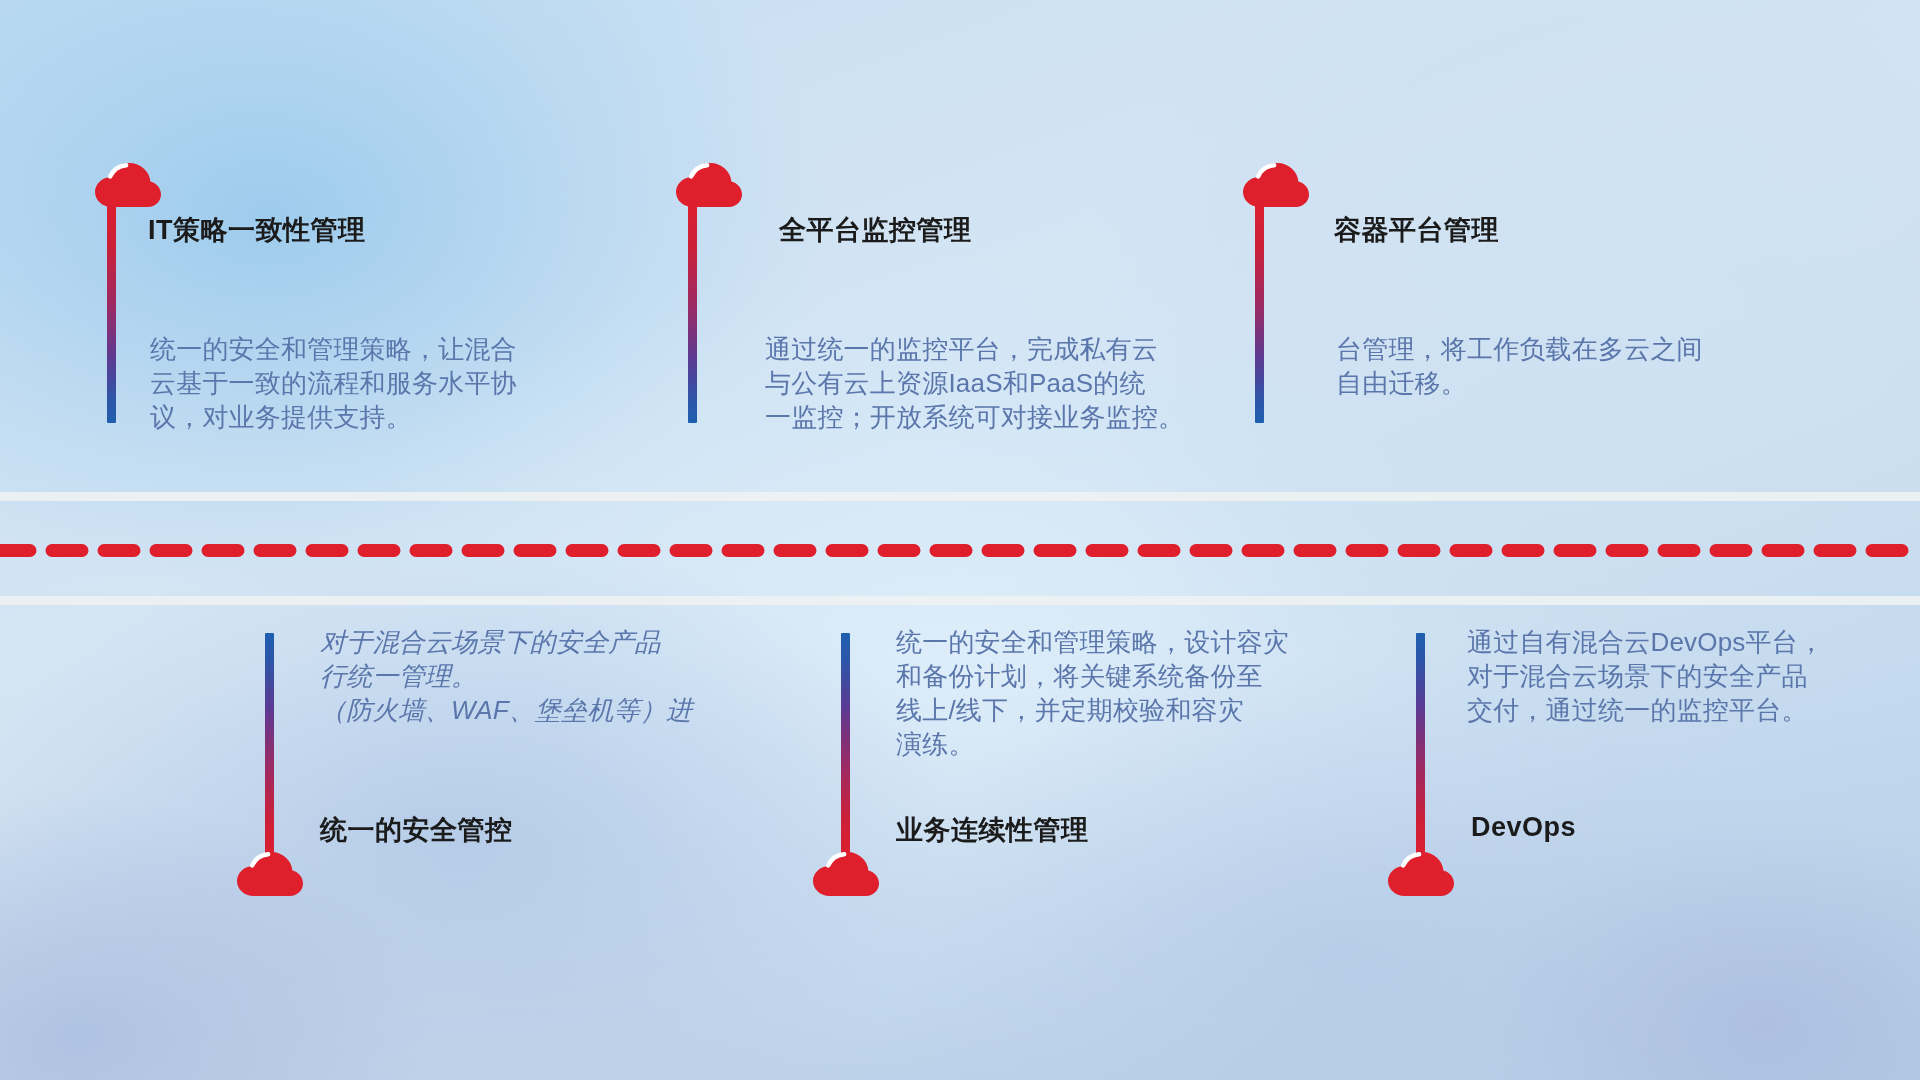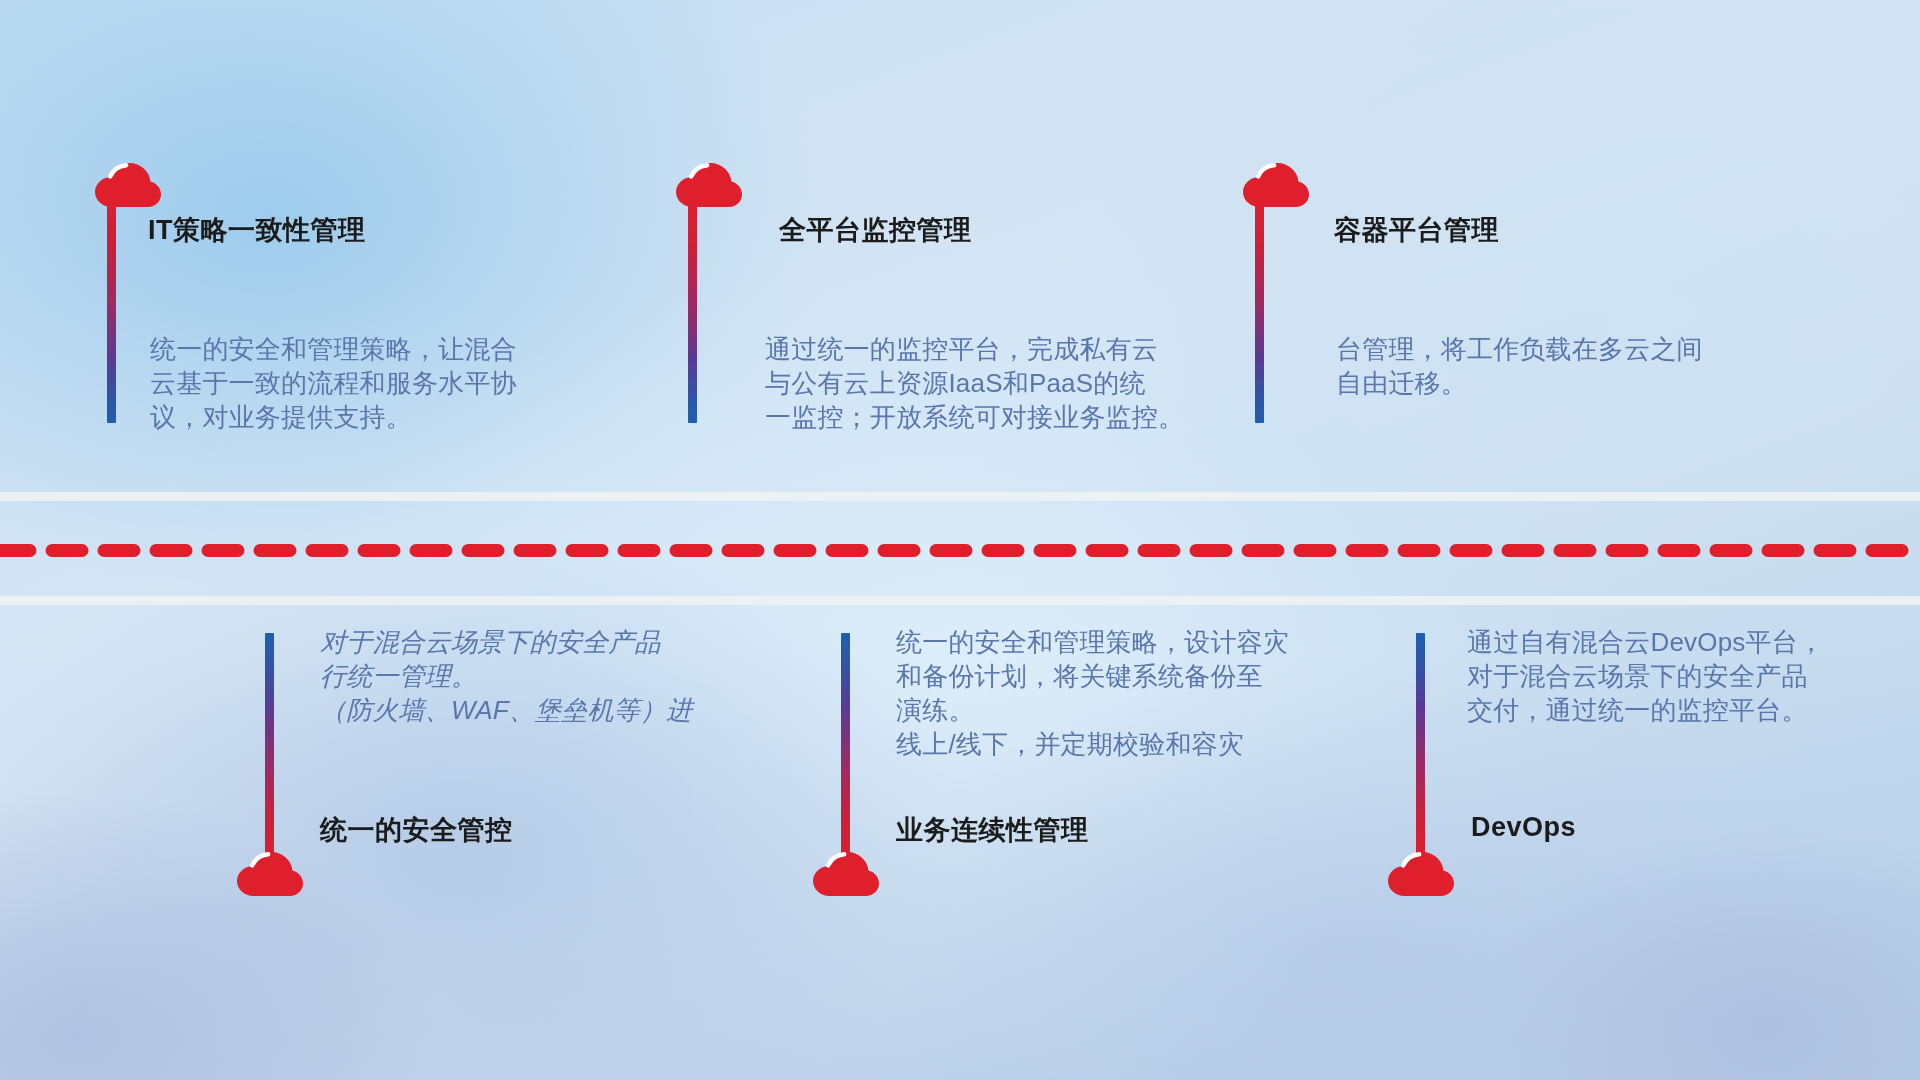--- a/index.html
+++ b/index.html
@@ -210,22 +210,22 @@
         <path d="M17.5 47C8.4 47 1 40.3 1 32c0-7.6 6.2-13.9 14.3-14.8C17.8 9.1 25.8 3 35.4 3c11.1 0 20.2 8.2 21 18.6C62.6 23.2 67 28.4 67 34.6 67 41.4 61.2 47 54 47Z" fill="#e01f2d"></path>
         <path d="M16.2 16.5c2.6-6.2 8.7-10.6 16-11.3" fill="none" stroke="#ffffff" stroke-width="4.4" stroke-linecap="round"></path>
       </svg>
     </div>
   </div>
 
   <div class="item row-bot" style="left:828px; top:625px; width:470px;">
     <div class="body" style="left:68px;">
       <span>统一的安全和管理策略，设计容灾</span>
       <span>和备份计划，将关键系统备份至</span>
+      <span>线上/线下，并定期校验和容灾</span>
       <span>演练。</span>
-      <span>线上/线下，并定期校验和容灾</span>
     </div>
     <div class="stem stem-bottom" style="left:13px;"></div>
     <div class="title" style="left:68px;">业务连续性管理</div>
     <div class="cloud" style="left:-16px;">
       <svg viewBox="0 0 68 48" xmlns="http://www.w3.org/2000/svg">
         <path d="M17.5 47C8.4 47 1 40.3 1 32c0-7.6 6.2-13.9 14.3-14.8C17.8 9.1 25.8 3 35.4 3c11.1 0 20.2 8.2 21 18.6C62.6 23.2 67 28.4 67 34.6 67 41.4 61.2 47 54 47Z" fill="#e01f2d"></path>
         <path d="M16.2 16.5c2.6-6.2 8.7-10.6 16-11.3" fill="none" stroke="#ffffff" stroke-width="4.4" stroke-linecap="round"></path>
       </svg>
     </div>
   </div>

